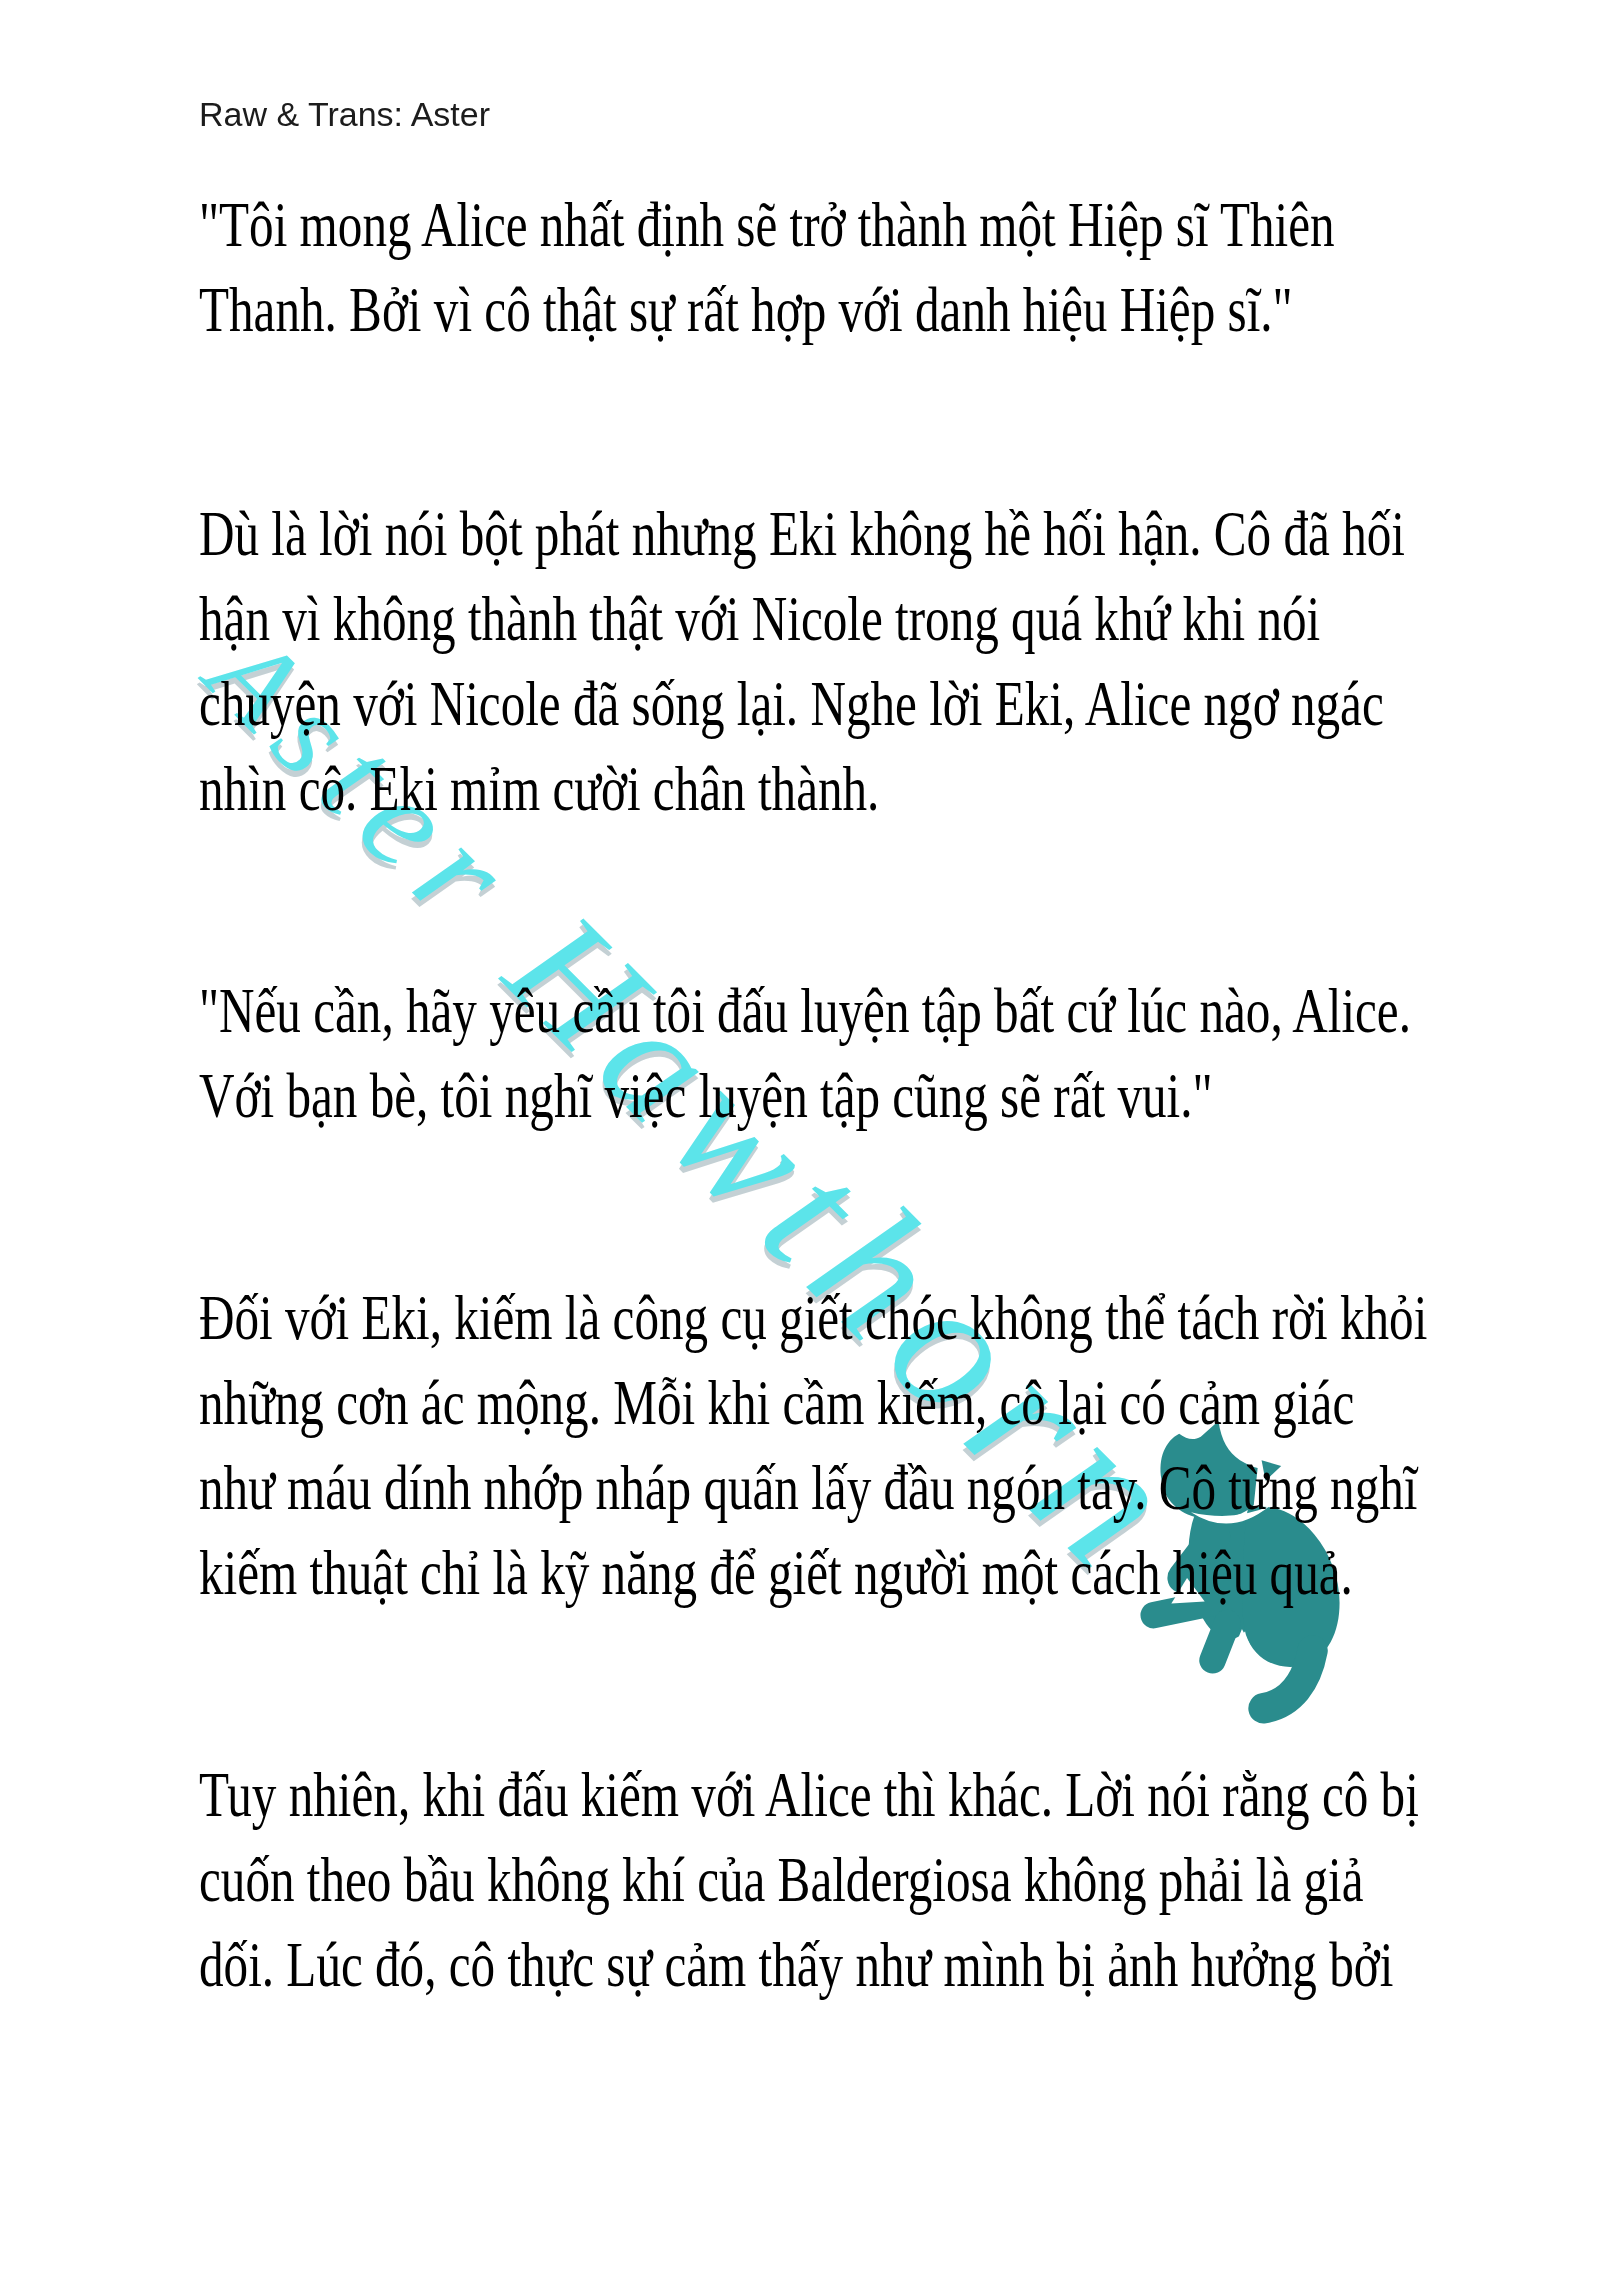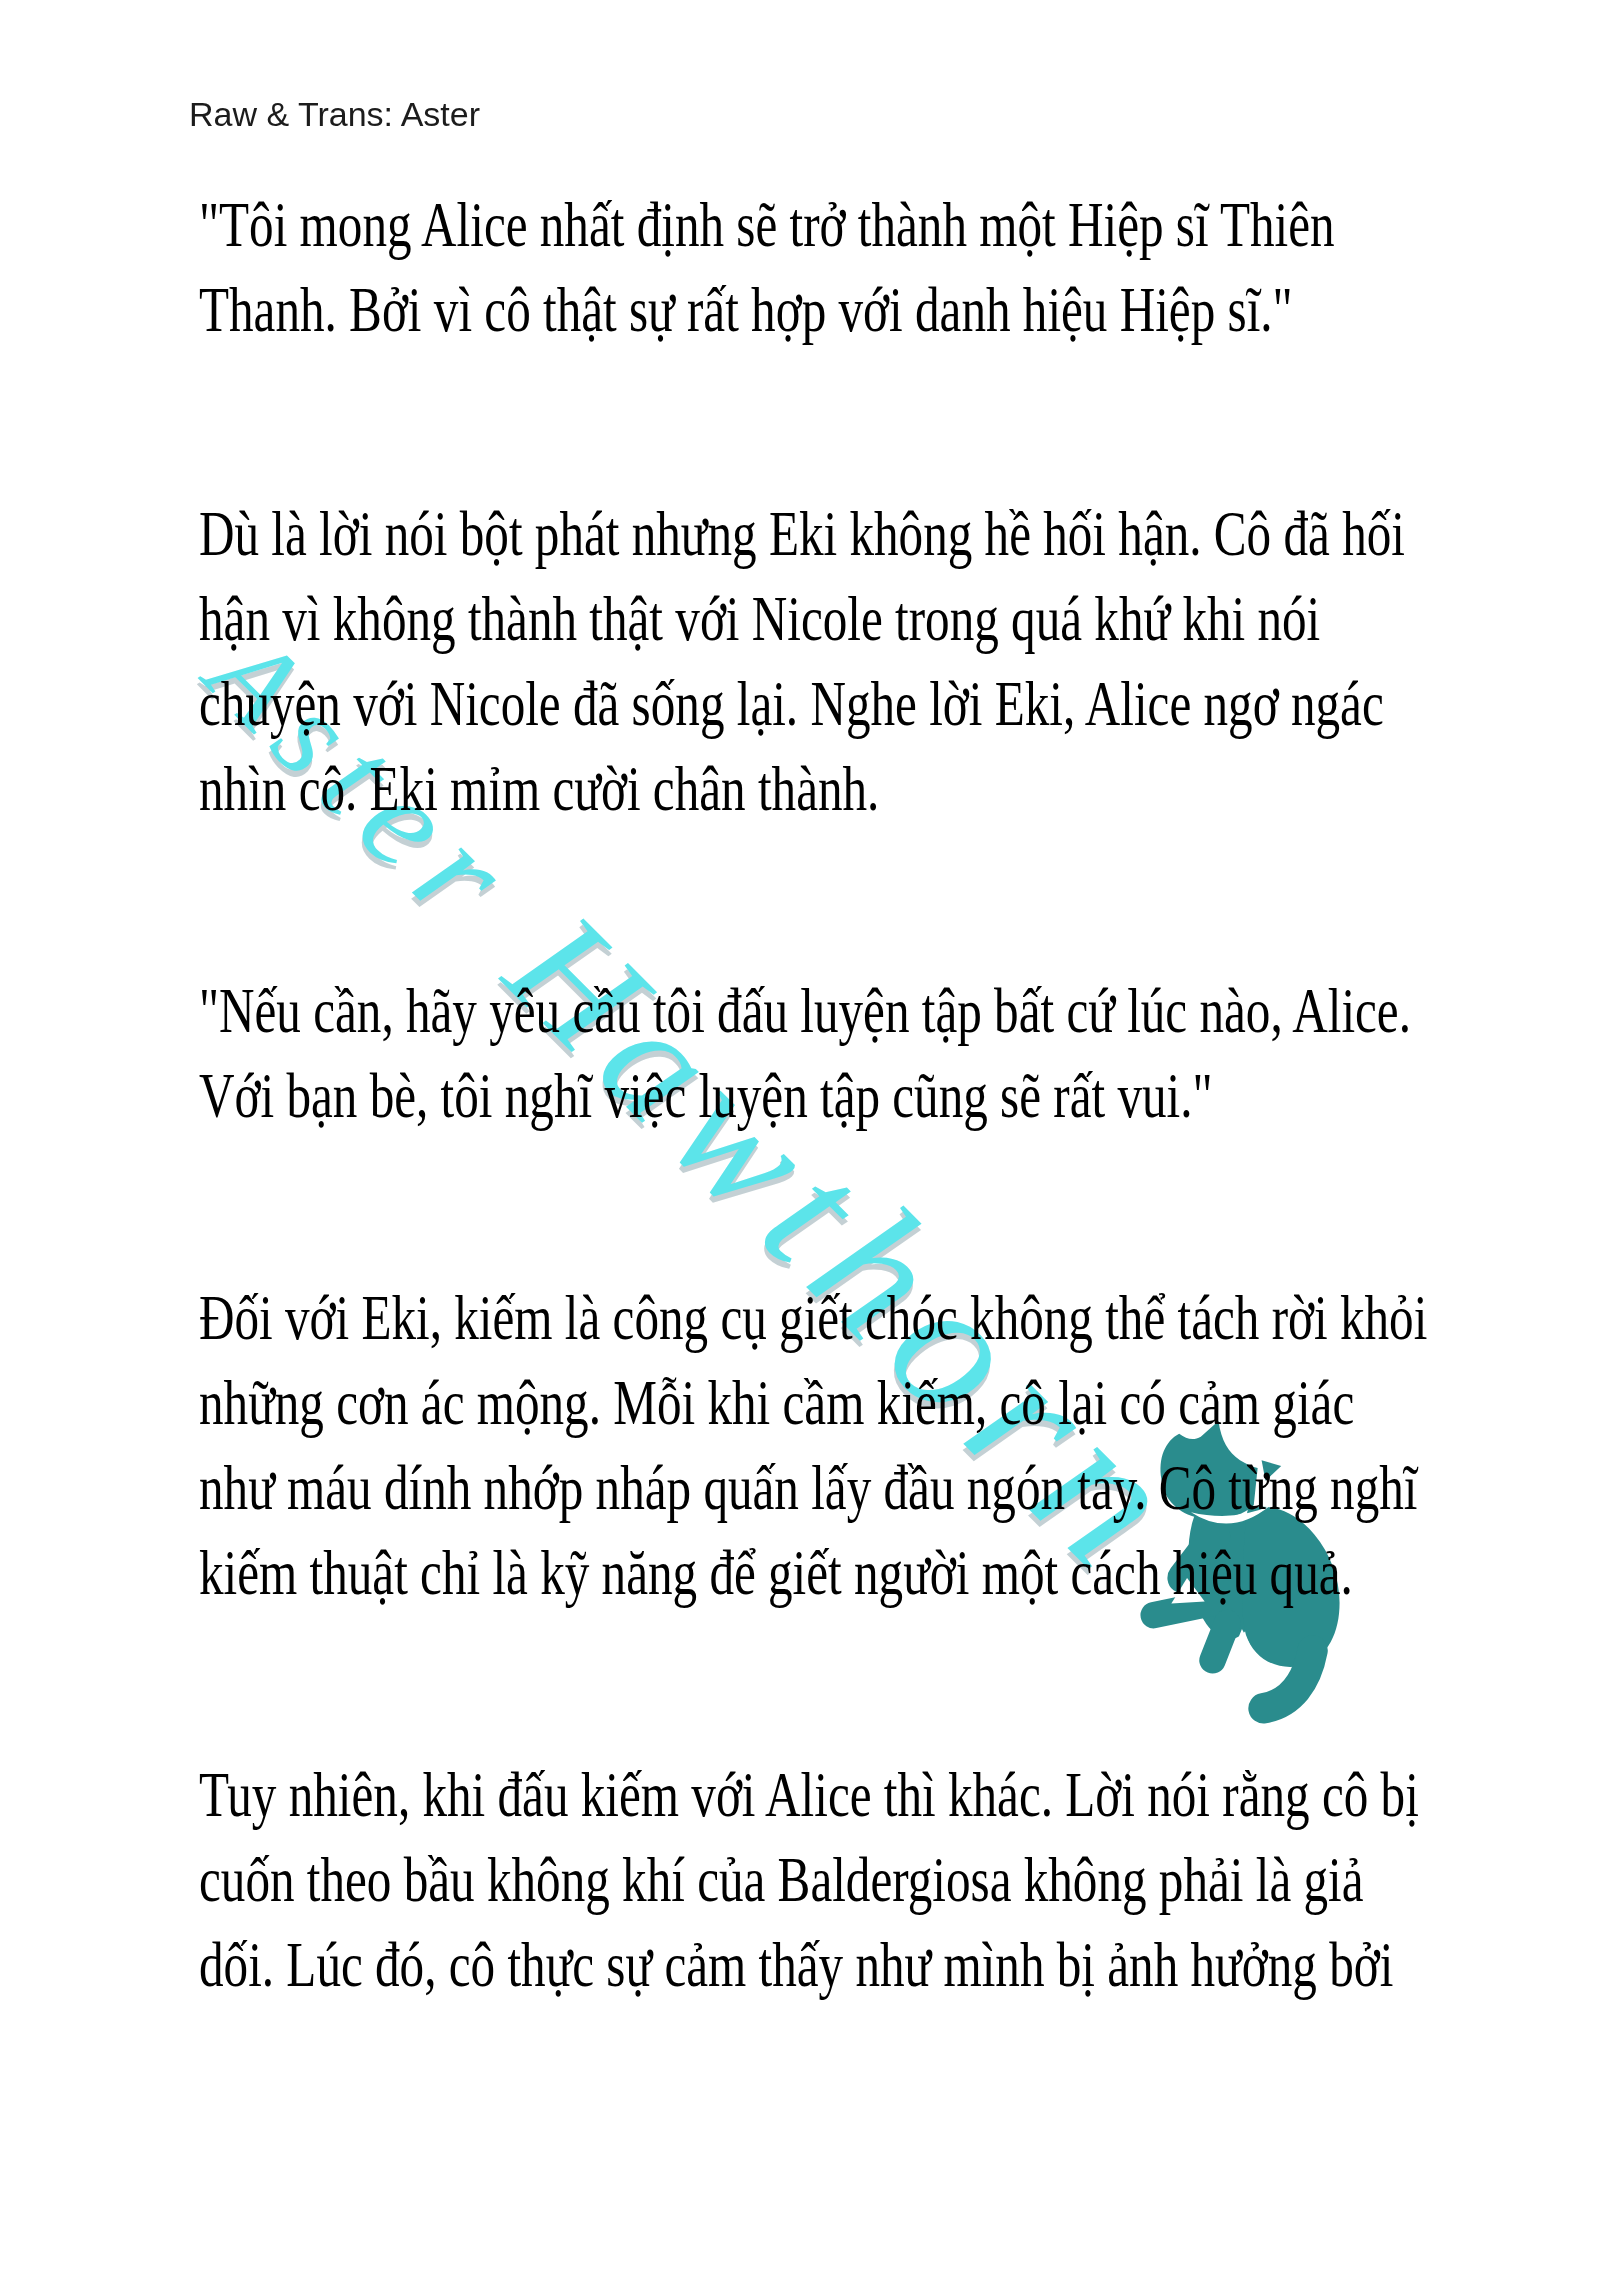--- a/index.html
+++ b/index.html
@@ -5,21 +5,21 @@
   html,body{margin:0;padding:0;background:#e8e8e8;}
   #page{
     position:relative;
     width:1621px;height:2293px;
     background:#ffffff;
     overflow:hidden;
     font-family:"Liberation Serif","DejaVu Serif",serif;
   }
   .header-credit{
     position:absolute;
-    left:189px;top:97px;
+    left:199px;top:97px;
     font-family:"Liberation Sans","DejaVu Sans",sans-serif;
     font-size:34px;line-height:34px;
     color:#1c1c1c;
     white-space:nowrap;
     z-index:3;
   }
   .paragraph{
     position:absolute;
     left:199px;
     width:1862px;

